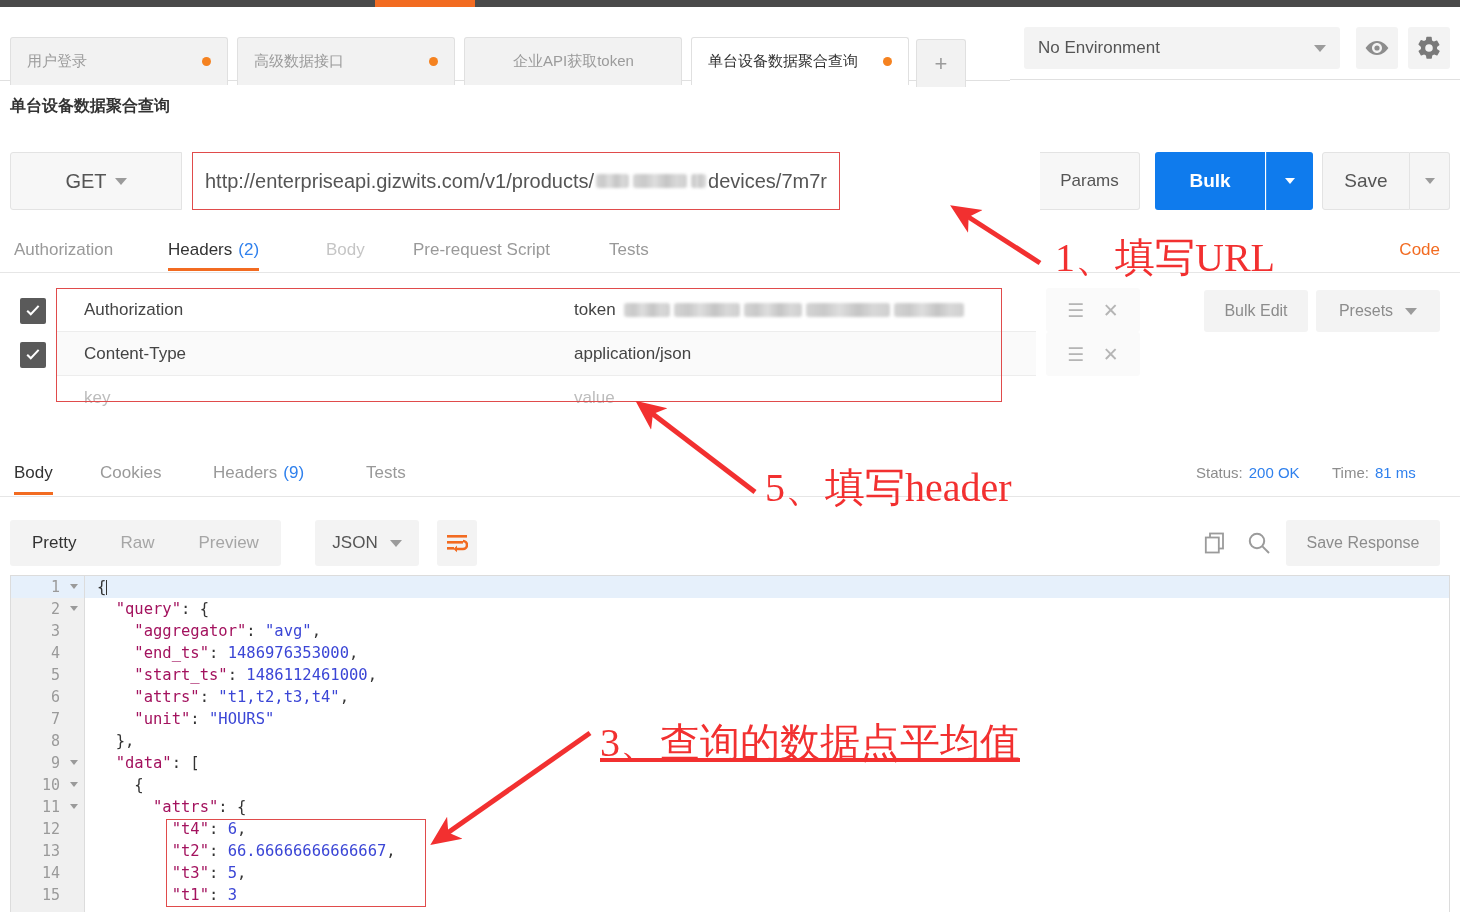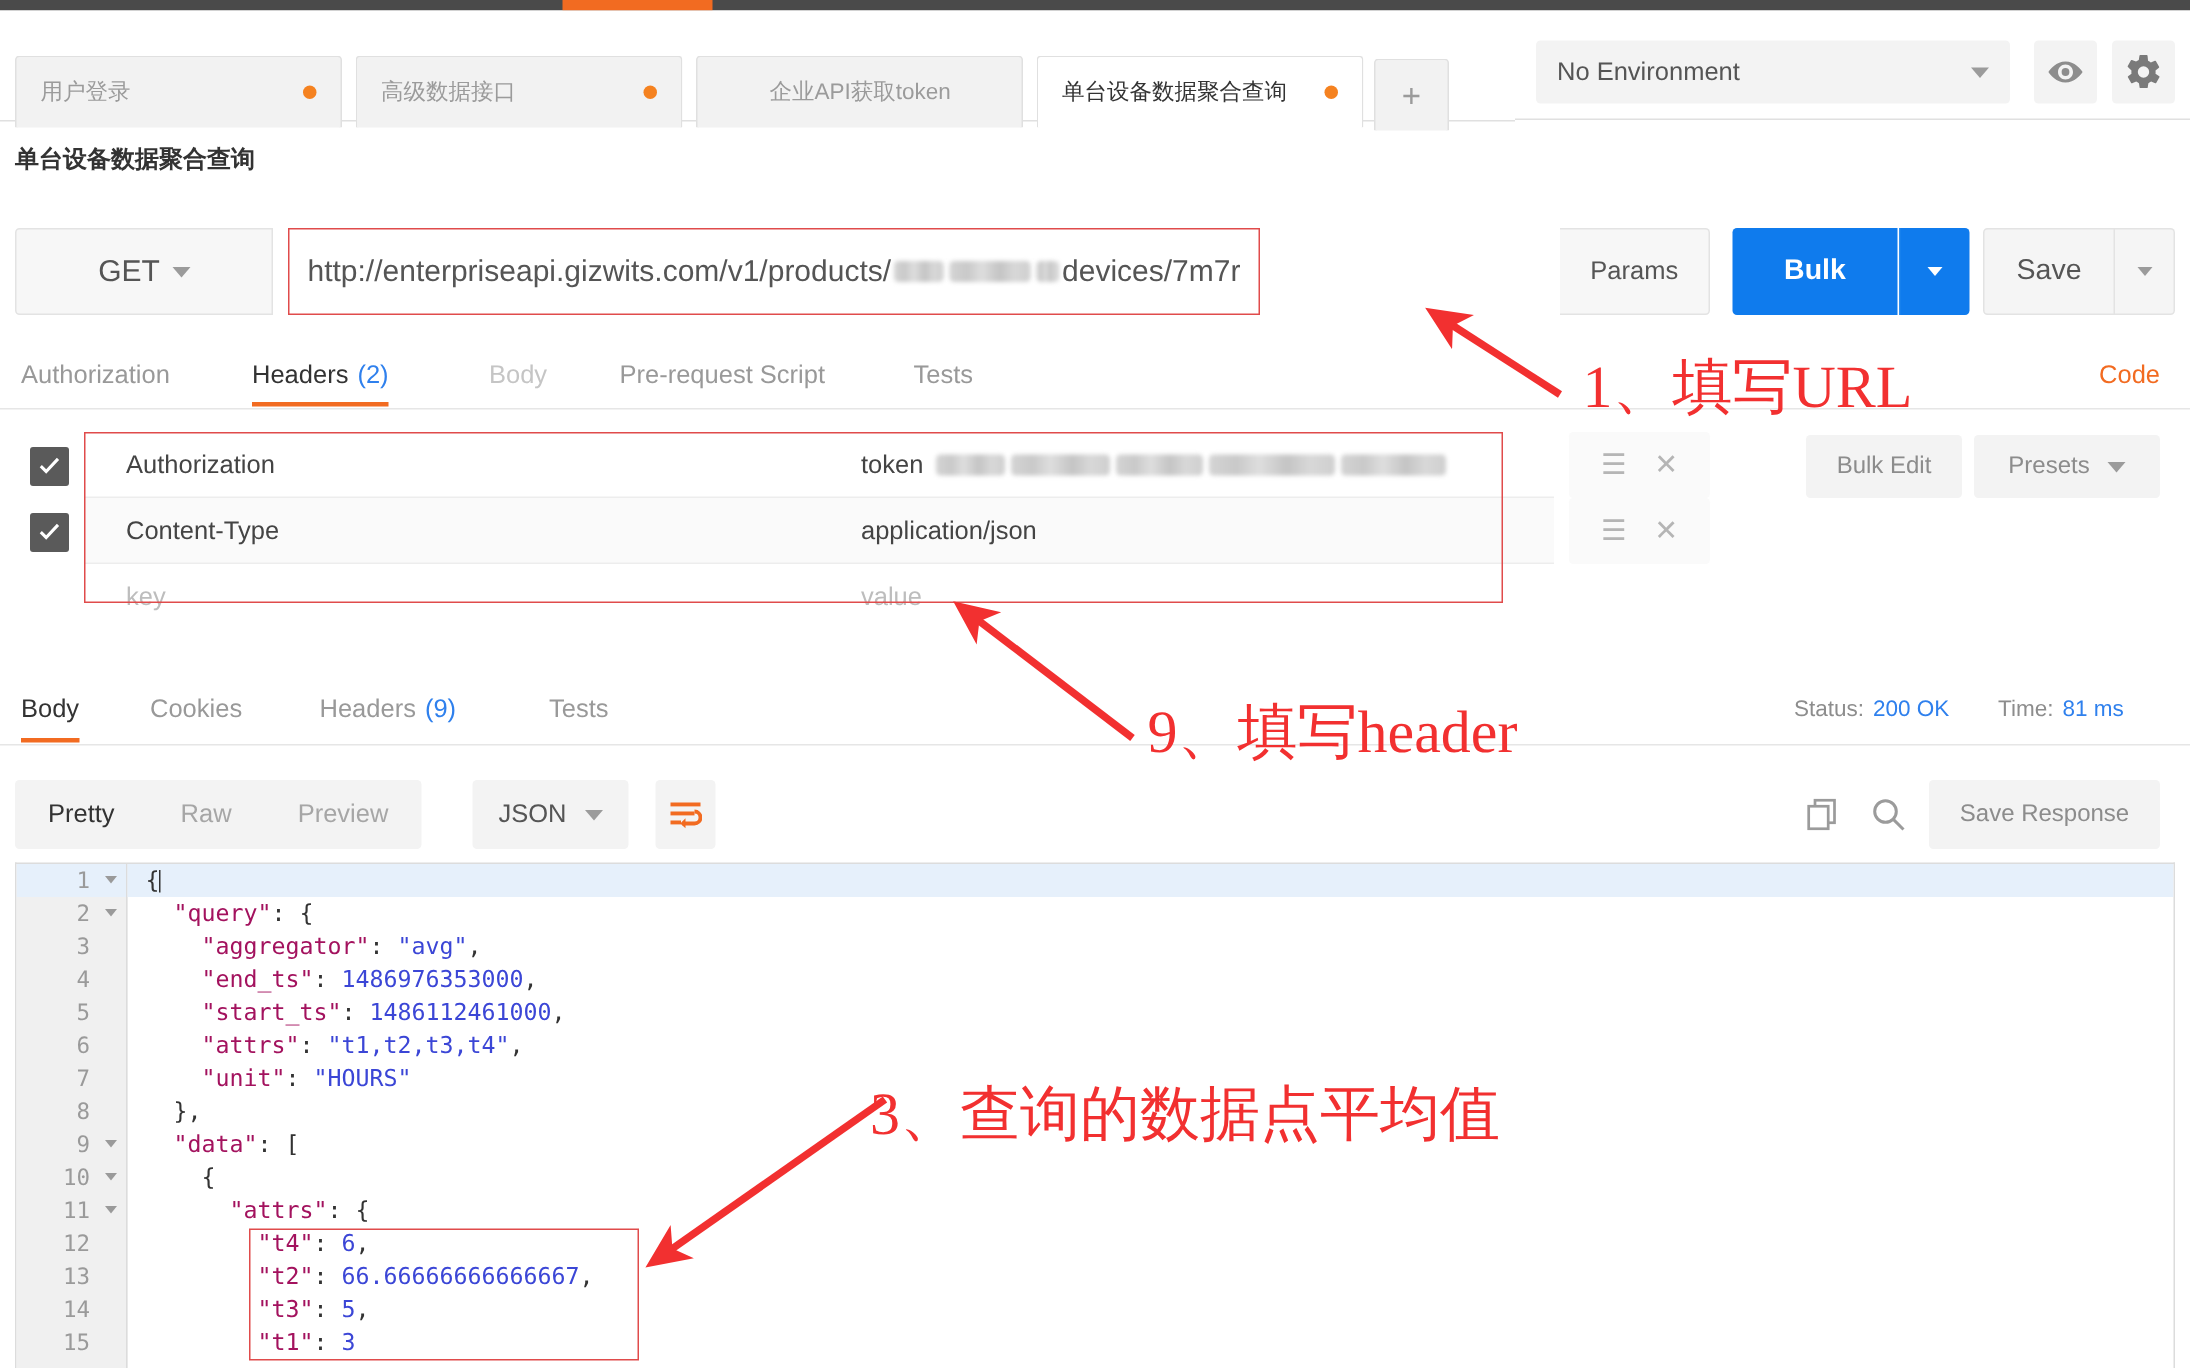--- a/index.html
+++ b/index.html
@@ -709,14 +709,14 @@
     <marker id="ah" markerWidth="6" markerHeight="6" refX="4.6" refY="3" orient="auto">
       <path d="M6,3 L0,0.3 L1.6,3 L0,5.7 Z" fill="#f23030"></path>
     </marker>
   </defs>
   <line x1="1040" y1="263" x2="956" y2="209" stroke="#f23030" stroke-width="5" marker-end="url(#ah)"></line>
   <line x1="755" y1="492" x2="641" y2="405" stroke="#f23030" stroke-width="5" marker-end="url(#ah)"></line>
   <line x1="590" y1="733" x2="436" y2="841" stroke="#f23030" stroke-width="5" marker-end="url(#ah)"></line>
 </svg>
 
 <div class="anno" style="left:1055px; top:230px;">1、填写URL</div>
-<div class="anno" style="left:765px; top:460px;">9、填写header</div>
-<div class="anno" style="left:580px; top:715px;">3、查询的数据点平均值</div>
+<div class="anno" style="left:765px; top:460px;">5、填写header</div>
+<div class="anno" style="left:600px; top:715px;text-decoration:underline;">3、查询的数据点平均值</div>
 
 </body></html>

